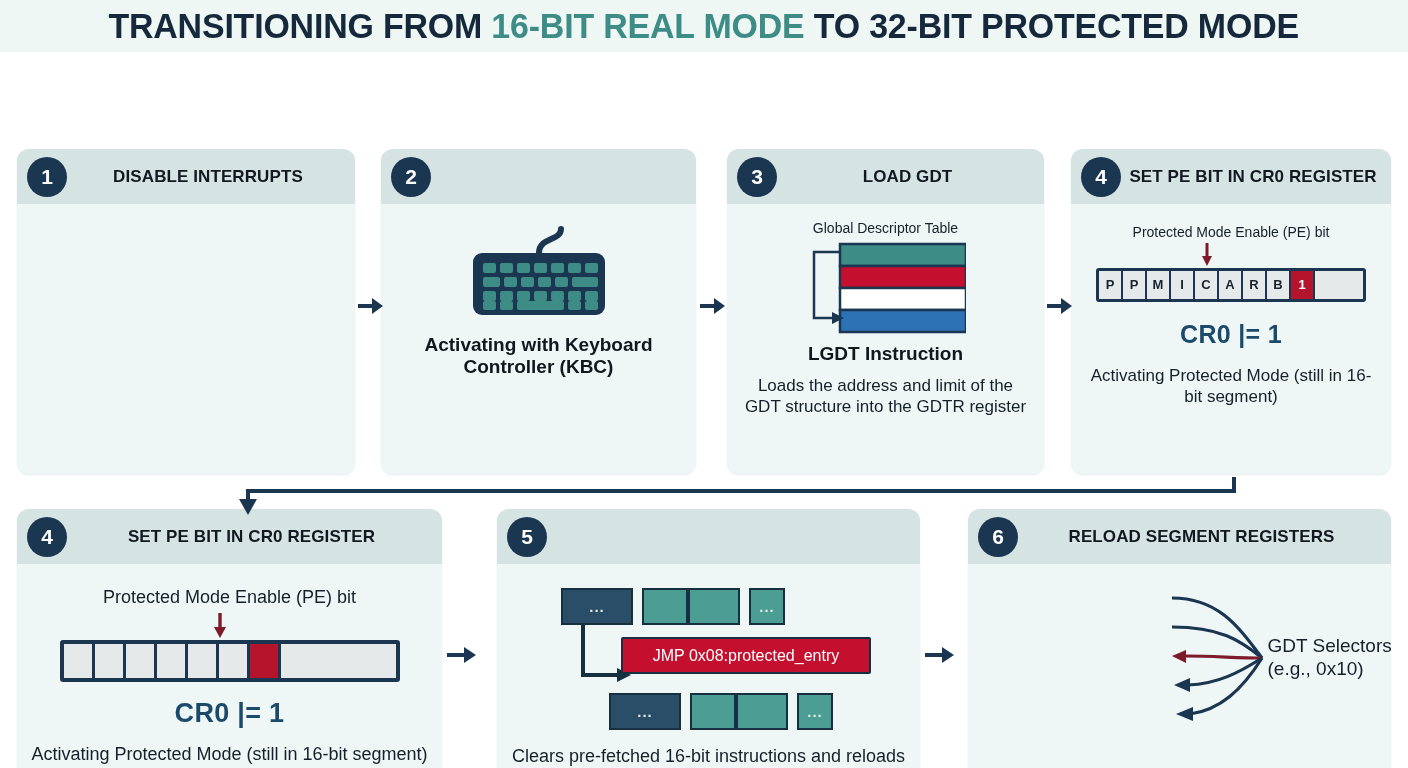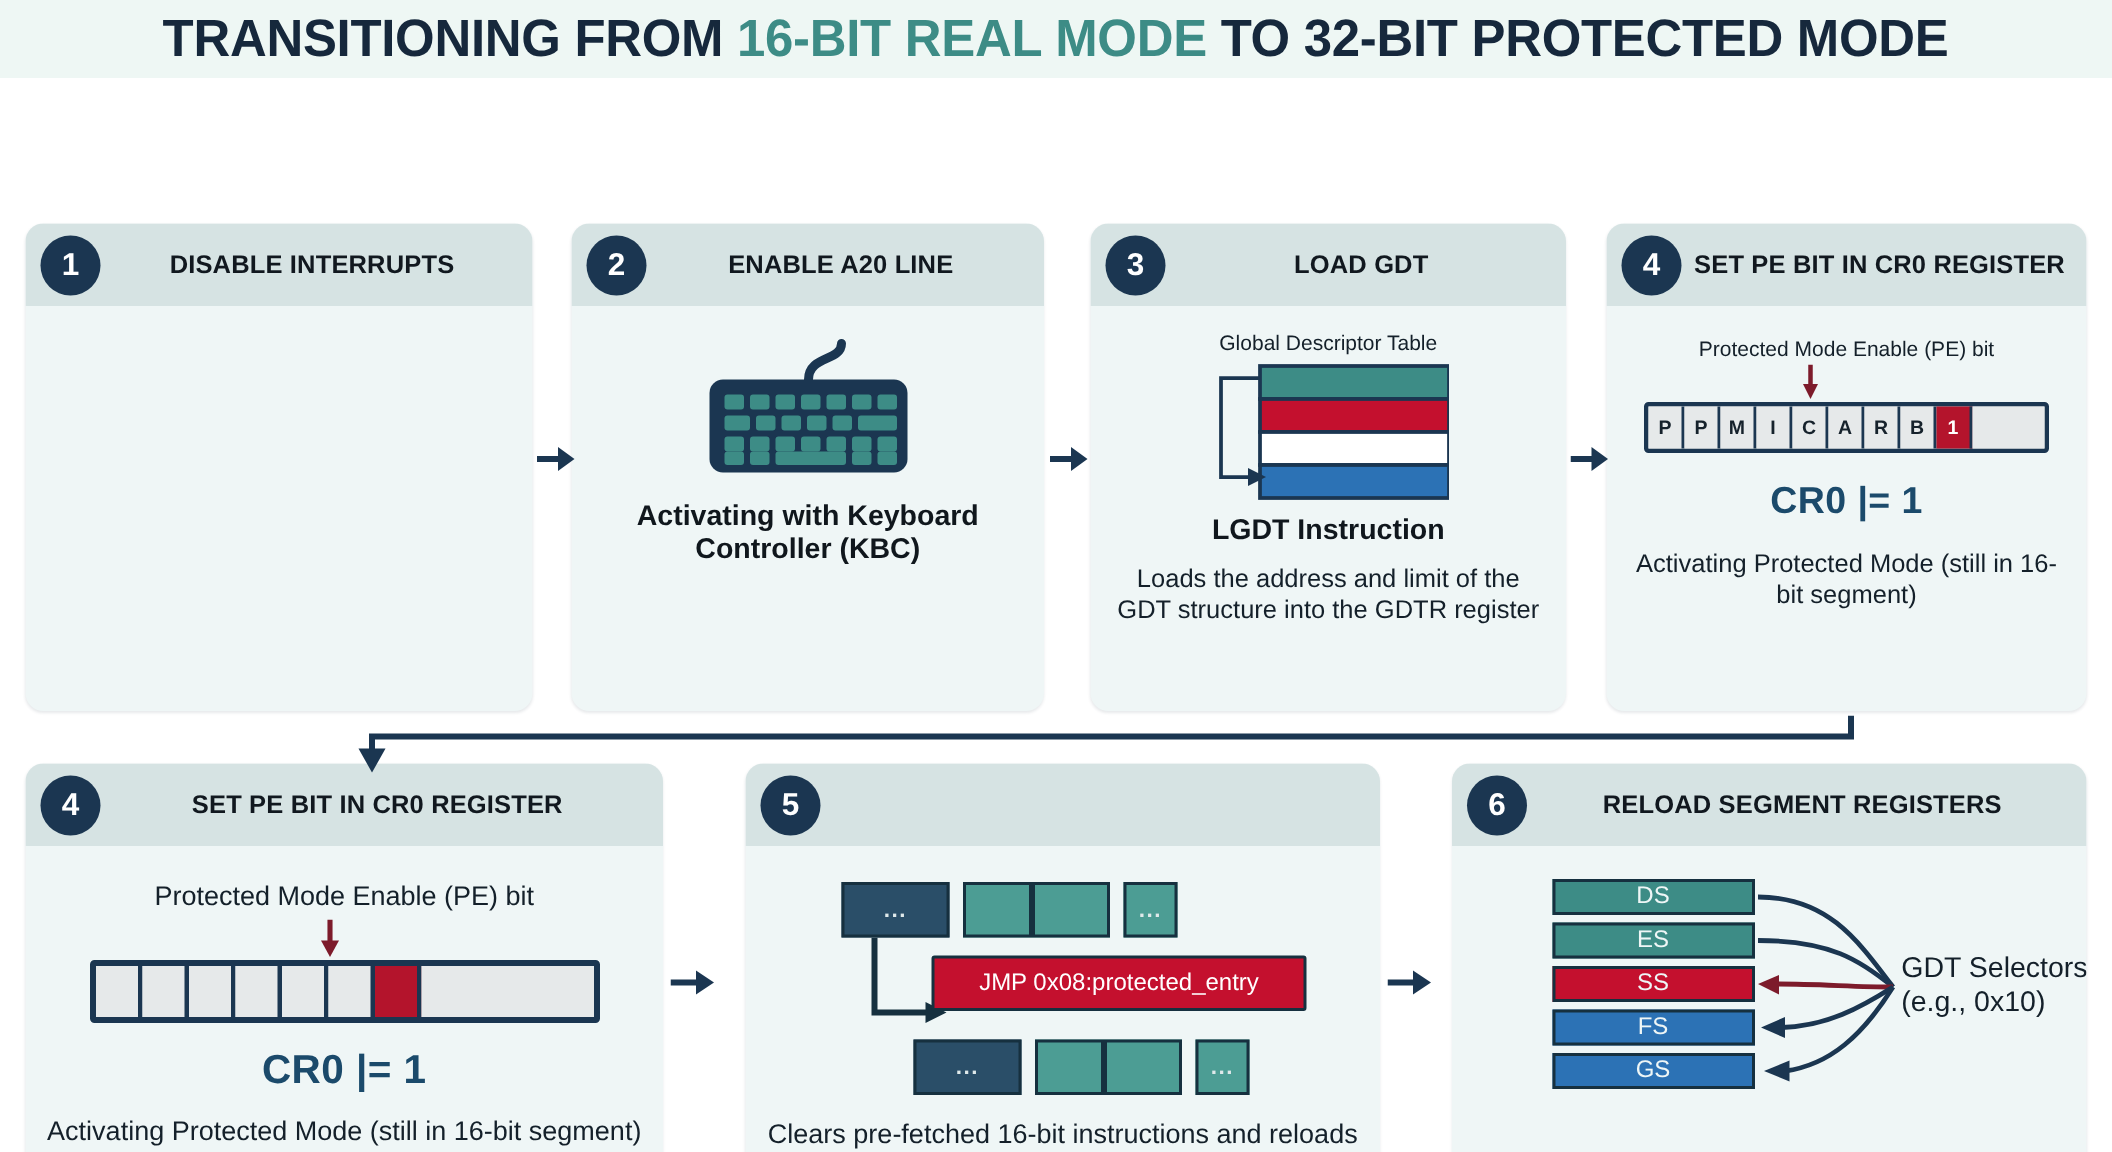--- a/index.html
+++ b/index.html
@@ -147,21 +147,20 @@
   <div class="card c1">
     <div class="card-head">
       <div class="num">1</div>
       <div class="card-title">DISABLE INTERRUPTS</div>
     </div>
   </div>
 
   <div class="card c2">
     <div class="card-head">
       <div class="num">2</div>
-      <div class="card-title">ENABLE A20 LINE</div>
     </div>
     <div class="card-body">
       <div class="fig" style="height:118px">
         <svg width="144" height="100" viewBox="0 0 144 100">
           <path d="M72 30 C72 14 94 18 94 6" fill="none" stroke="#1b3651" stroke-width="6" stroke-linecap="round"></path>
           <rect x="6" y="30" width="132" height="62" rx="9" fill="#1b3651"></rect>
           <g fill="#3d8c86">
             <rect x="16" y="40" width="13" height="10" rx="2"></rect>
               <rect x="33" y="40" width="13" height="10" rx="2"></rect>
             <rect x="50" y="40" width="13" height="10" rx="2"></rect>
@@ -302,27 +301,20 @@
     </div>
   </div>
 
   <div class="card c6">
     <div class="card-head">
       <div class="num">6</div>
       <div class="card-title">RELOAD SEGMENT REGISTERS</div>
     </div>
     <div class="card-body">
       <div style="position:relative;width:400px;height:170px;margin-top:6px">
-        <div class="segs" style="position:absolute;left:55px;top:6px">
-          <div class="seg teal">DS</div>
-          <div class="seg teal">ES</div>
-          <div class="seg red">SS</div>
-          <div class="seg blue">FS</div>
-          <div class="seg blue">GS</div>
-        </div>
         <svg style="position:absolute;left:188px;top:6px" width="110" height="156" viewBox="0 0 110 156">
           <g fill="none" stroke="#1b3651" stroke-width="3.2">
             <path d="M4 12 C50 12 70 40 94 72"></path>
             <path d="M4 41 C52 41 72 54 94 72"></path>
             <path d="M94 72 C70 72 44 70 18 70" stroke="#7d1b2b"></path>
             <path d="M94 72 C72 86 50 98 20 99"></path>
             <path d="M94 72 C74 104 52 124 22 128"></path>
           </g>
           <path d="M18 64 L4 70 L18 77 z" fill="#7d1b2b"></path>
           <path d="M22 92 L6 99 L22 106 z" fill="#1b3651"></path>

